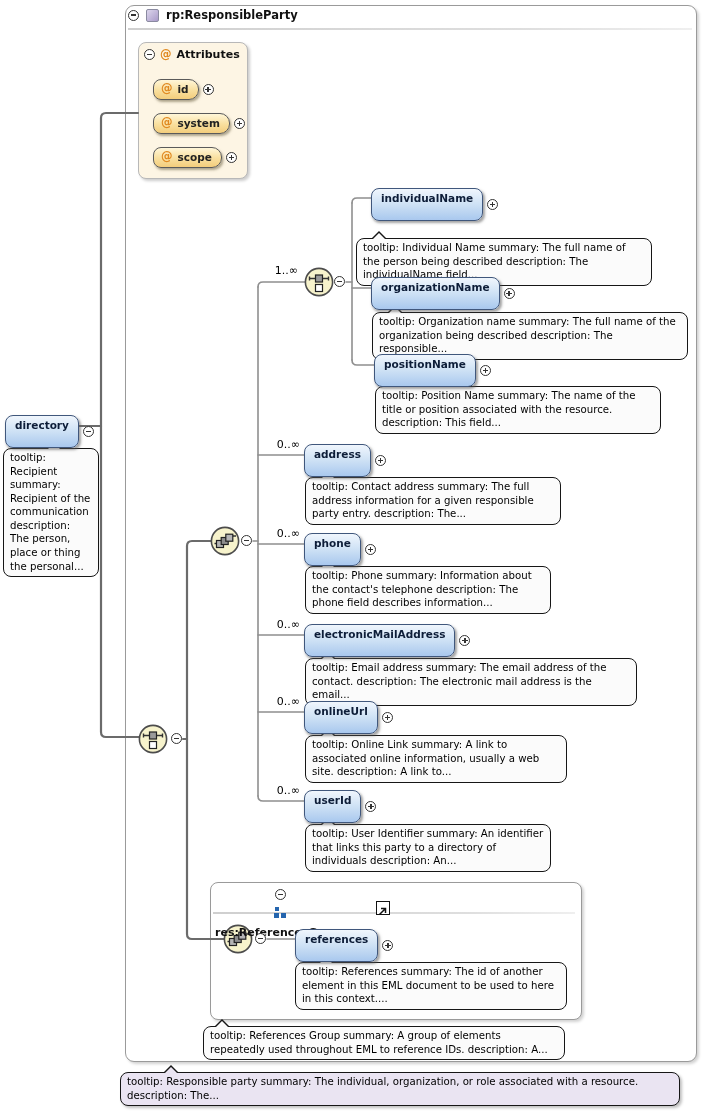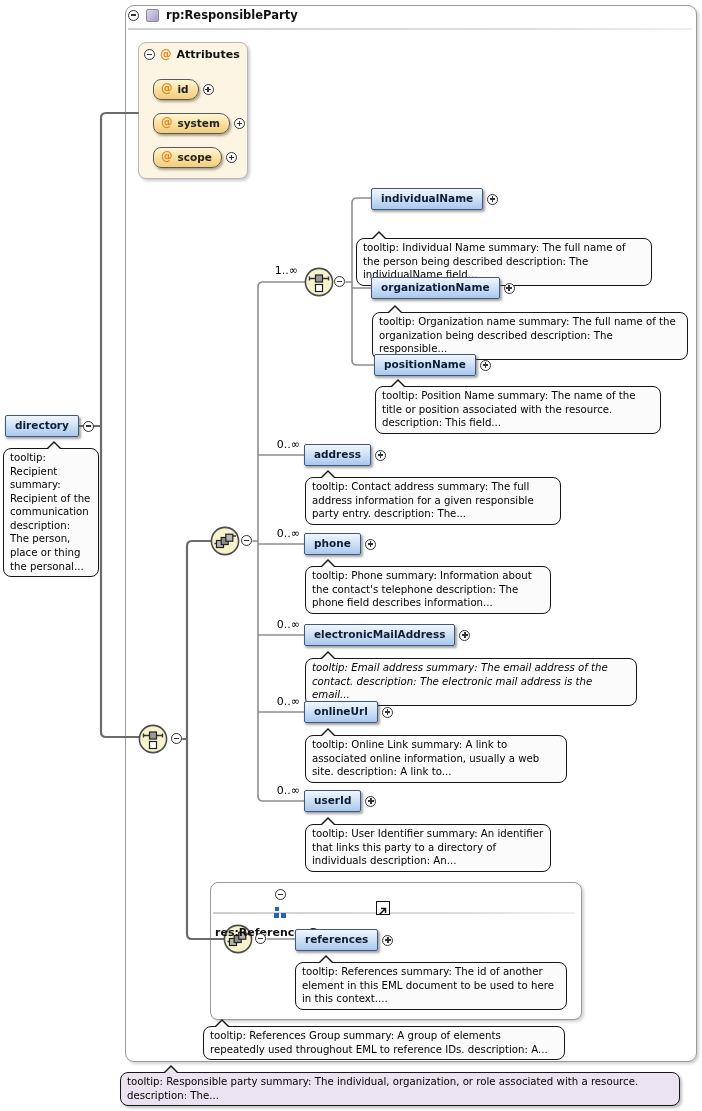--- a/index.html
+++ b/index.html
@@ -2,22 +2,22 @@
 <html><head>
 <meta charset="utf-8">
 <style>
   html,body{margin:0;padding:0;background:#fff;}
   .stage{position:relative;width:702px;height:1111px;font-family:"DejaVu Sans",sans-serif;color:#000;overflow:hidden;background:#fff;}
   .box{position:absolute;background:#fff;border:1.5px solid #9a9a9a;border-radius:9px;box-shadow:2px 2px 3px rgba(0,0,0,.18);}
   .attr-box{position:absolute;background:#fdf5e4;border:1.4px solid #b8b8b8;border-radius:8px;box-shadow:2px 2px 3px rgba(0,0,0,.2);}
   svg.wires{position:absolute;left:0;top:0;z-index:3;}
   .node{position:absolute;display:flex;align-items:center;gap:4px;z-index:5;}
   .hdr{position:absolute;display:flex;align-items:center;gap:7px;z-index:5;font-weight:bold;font-size:11.5px;color:#111;}
-  .pill{font-weight:bold;font-size:10.5px;color:#0d1d38;border:1.3px solid #40577c;border-radius:2px;
-        padding:3px 9px 5px;white-space:nowrap;text-align:center;
+  .pill{font-weight:bold;font-size:10.5px;color:#0d1d38;border:1.3px solid #40577c;border-radius:8px;
+        padding:3px 9px 16px;white-space:nowrap;text-align:center;
         background:linear-gradient(180deg,#f0f6fd 0%,#cfe2f5 48%,#a9c8ee 100%);
         box-shadow:1.5px 2px 2.5px rgba(90,90,90,.55);}
   .apill{font-weight:bold;font-size:10.5px;color:#222;border:1.3px solid #5a5a5a;border-radius:8px 10px 10px 8px;
         padding:3px 9px 4px 7px;white-space:nowrap;display:flex;gap:5px;align-items:center;
         background:linear-gradient(180deg,#fff6d8 0%,#f9e0a0 52%,#f3cd7c 100%);
         box-shadow:1.5px 2px 2.5px rgba(120,110,80,.6);}
   .at{color:#e0881f;font-weight:bold;font-size:11.5px;line-height:1;}
   .badge{position:relative;width:11px;height:11px;min-width:11px;border:1.3px solid #333;border-radius:50%;background:#fff;box-sizing:border-box;}
   .badge::before{content:"";position:absolute;left:1.8px;right:1.8px;top:50%;height:1.3px;margin-top:-.65px;background:#333;}
   .badge.plus::after{content:"";position:absolute;top:1.8px;bottom:1.8px;left:50%;width:1.3px;margin-left:-.65px;background:#333;}
@@ -202,21 +202,21 @@
     <span class="badge plus"></span>
   </div>
   <div class="tip" style="left:305px;top:566px;width:232px;">
     <span class="pt"></span><span>tooltip: Phone summary: Information about the contact's telephone description: The phone field describes information...</span>
   </div>
 
   <div class="node" style="left:304px;top:624px;">
     <div class="pill"><span>electronicMailAddress</span></div>
     <span class="badge plus"></span>
   </div>
-  <div class="tip" style="left:305px;top:658px;width:318px;font-style:italic;">
+  <div class="tip" style="left:305px;top:658px;width:318px;">
     <span class="pt"></span><span>tooltip: Email address summary: The email address of the contact. description: The electronic mail address is the email...</span>
   </div>
 
   <div class="node" style="left:304px;top:701px;">
     <div class="pill"><span>onlineUrl</span></div>
     <span class="badge plus"></span>
   </div>
   <div class="tip" style="left:305px;top:735px;width:248px;">
     <span class="pt"></span><span>tooltip: Online Link summary: A link to associated online information, usually a web site. description: A link to...</span>
   </div>

